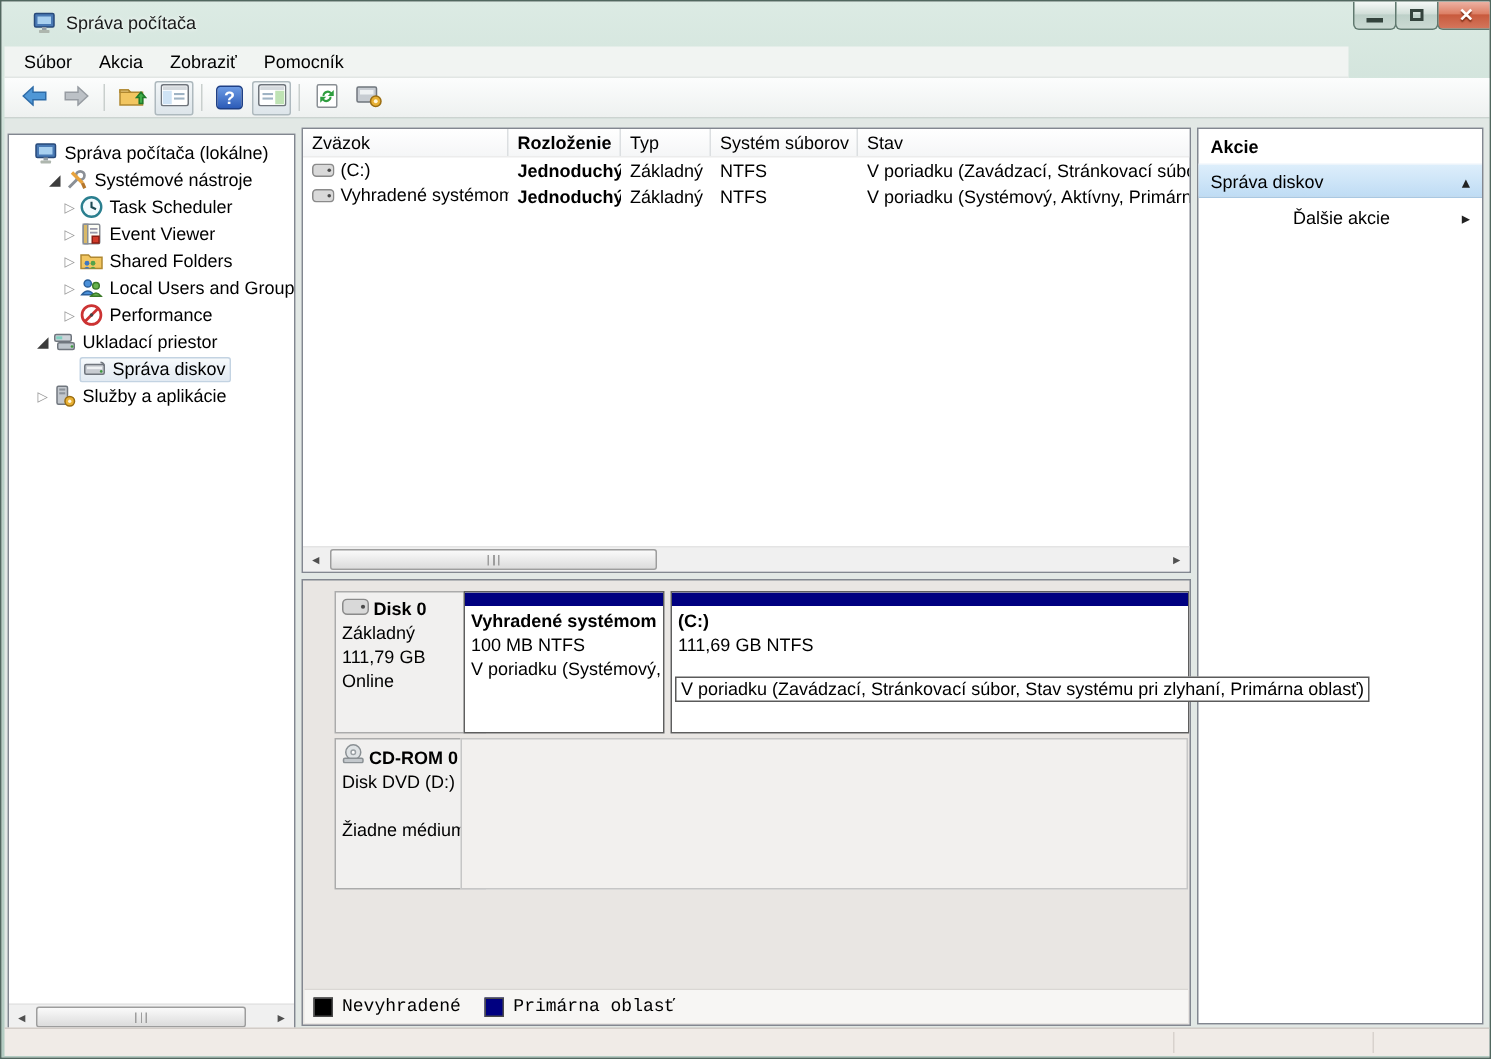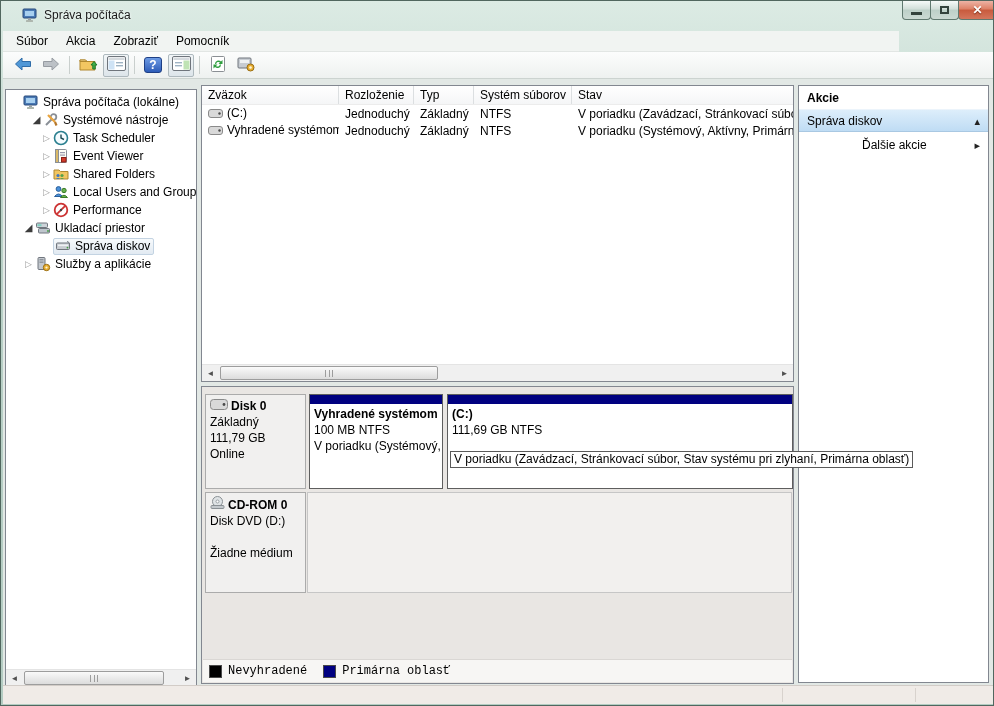--- a/index.html
+++ b/index.html
@@ -50,33 +50,33 @@
   .exp.expanded::before { content:"◢"; color:#3c3c3c; font-size:10px; }
   .exp.collapsed::before { content:"▷"; color:#9a9a9a; }
   .ticon { width:17px; flex:0 0 17px; height:16px; display:inline-flex; align-items:center; }
   .tlabel { padding-left:3px; }
   .hl { display:inline-flex; align-items:center; background:linear-gradient(#f7fafc,#e2eaf2);
         border:1px solid #c3d3e2; border-radius:2px; padding:0 3px 0 1px; height:17px; }
   .hl .tlabel { padding-left:3px; }
   
   .vh { display:flex; height:19px; border-bottom:1px solid #ececec; background:linear-gradient(#ffffff,#f5f6f7); }
   .vhc { padding:2px 0 0 6px; border-right:1px solid #dcdfe1; font-size:12px; white-space:nowrap; overflow:hidden; }
-  .c0 { width:137px; flex:0 0 137px; } .c1 { width:75px; flex:0 0 75px; } .c2 { width:60px; flex:0 0 60px; }
+  .c0 { width:137px; flex:0 0 137px; } .c1 { width:75px; flex:0 0 75px;font-weight:bold; } .c2 { width:60px; flex:0 0 60px; }
   .c3 { width:98px; flex:0 0 98px; } .c4 { flex:1; border-right:none; }
   .vr { display:flex; height:17px; align-items:center; white-space:nowrap; }
   .vrc { padding-left:6px; overflow:hidden; white-space:nowrap; }
   .vol-ico { margin-right:4px; vertical-align:-1px; }
   
   .hscroll { position:absolute; left:0; bottom:0; right:0; height:17px; background:#f0f0f0; border-top:1px solid #e4e4e4; }
   .sb-btn { position:absolute; top:0; width:17px; height:17px; display:flex; align-items:center; justify-content:center; color:#505050; font-size:8px; }
   .sb-left { left:0; } .sb-right { right:0; }
   .sb-thumb { position:absolute; top:1px; height:14px; background:linear-gradient(#fafafa,#dcdcdc); border:1px solid #9d9d9d; border-radius:2px; }
   .sb-grip { width:8px; height:7px; margin:3px auto; border-left:1px solid #9d9d9d; border-right:1px solid #9d9d9d; background:linear-gradient(90deg,transparent 3px,#9d9d9d 3px,#9d9d9d 4px,transparent 4px); }
   
-  .dlabel { position:absolute; left:3px; width:101px; background:#f1f0ef; border:1px solid #ababab; padding:3px 0 0 4px; line-height:16px; }
+  .dlabel { position:absolute; left:21px; width:101px; background:#f1f0ef; border:1px solid #ababab; padding:3px 0 0 4px; line-height:16px; }
   .dlabel .drow1 { display:flex; align-items:center; font-weight:bold; gap:3px; }
   .disk0-label { top:7px; height:95px; }
   .cdrom-label { top:105px; height:101px; }
   .cdrom-media { position:absolute; left:105px; top:105px; width:485px; height:101px; background:#f2f0ee; border:1px solid #c6c6c6; }
   .part { position:absolute; top:7px; height:95px; border:1px solid #5e5e5e; background:#fff; overflow:hidden; }
   .part .band { height:9px; background:#000080; }
   .part .pline { padding-left:4px; line-height:16px; white-space:nowrap; }
   .part .pline.b { font-weight:bold; padding-top:2px; }
   .legend-strip { position:absolute; left:1px; right:1px; bottom:1px; height:23px; background:#f7f6f4;
                   border-top:1px solid #dad7d4; display:flex; align-items:center; padding-left:6px; gap:6px; }

